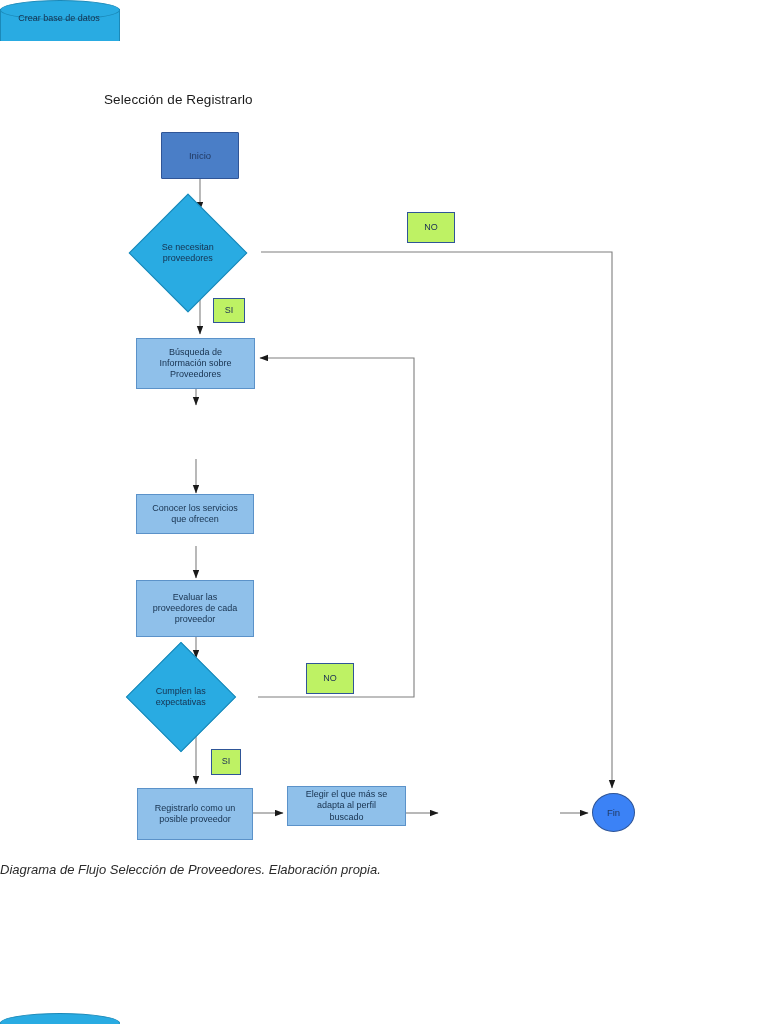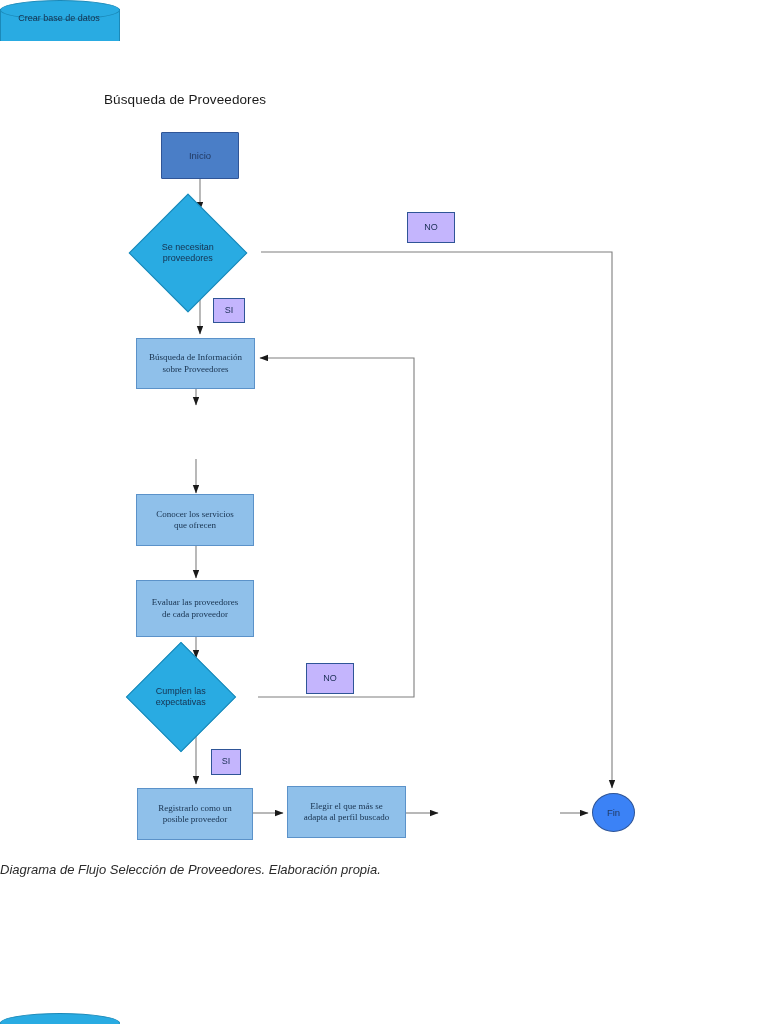--- a/index.html
+++ b/index.html
@@ -31,25 +31,25 @@
   .diamond{
     background:#29abe2;border:1.1px solid #1b89b8;
     font-size:9px;color:#15314f;
     transform:rotate(45deg);
   }
   .diamond > span{transform:rotate(-45deg);display:block;width:104px;}
 
   
   .process{
     background:#8fc0ea;border:1.1px solid #5b92c9;
-    font-size:9px;color:#17314e;padding:2px 12px;font-family:Liberation Serif, serif;
+    font-size:9px;color:#17314e;padding:2px 12px;
   }
   
   .chip{
-    background:#c4b5fd;border:1.4px solid #2f5597;
+    background:#bef264;border:1.4px solid #2f5597;
     font-size:9px;color:#1b2f55;
   }
   
   .cylinder{
     left:442px;top:787px;width:118px;height:46px;padding-left:32px;
   }
   .cyl-body{
     position:absolute;left:0;top:9px;width:118px;height:32px;
     background:#29abe2;border-left:1.1px solid #1b89b8;border-right:1.1px solid #1b89b8;
   }
@@ -65,21 +65,21 @@
     position:absolute;left:0;top:13px;width:118px;text-align:center;
     font-size:9px;color:#15314f;
   }
   svg.arrows{position:absolute;left:0;top:0;width:768px;height:1024px;pointer-events:none;}
 </style>
 </head>
 <body>
 
 <div id="canvas">
 
-  <div class="title">Búsqueda de Proveedores</div>
+  <div class="title">Selección de Registrarlo</div>
 
   <svg class="arrows" viewBox="0 0 768 1024">
     <defs>
       <marker id="ah" markerWidth="9" markerHeight="9" refX="7.5" refY="3" orient="auto" markerUnits="strokeWidth">
         <path d="M0,0 L8,3 L0,6 z" fill="#1a1a1a"></path>
       </marker>
     </defs>
     <g stroke="#7f7f7f" stroke-width="1.1" fill="none">
 
       <path d="M200,179 L200,210" marker-end="url(#ah)"></path>
@@ -122,21 +122,21 @@
 
   <div class="node chip" style="left:213px;top:298px;width:32px;height:25px;">
     <span>SI</span>
   </div>
 
   <div class="node process" style="left:136px;top:338px;width:119px;height:51px;">
     <span>Búsqueda de Información sobre Proveedores</span>
   </div>
 
 
-  <div class="node process" style="left:136px;top:494px;width:118px;height:52px;">
+  <div class="node process" style="left:136px;top:494px;width:118px;height:40px;">
     <span>Conocer los servicios que ofrecen</span>
   </div>
 
   <div class="node process" style="left:136px;top:580px;width:118px;height:57px;">
     <span>Evaluar las proveedores de cada proveedor</span>
   </div>
 
   <div class="node diamond" style="left:142px;top:658px;width:78px;height:78px;">
     <span>Cumplen las expectativas</span>
   </div>
@@ -146,21 +146,21 @@
   </div>
 
   <div class="node chip" style="left:211px;top:749px;width:30px;height:26px;">
     <span>SI</span>
   </div>
 
   <div class="node process" style="left:137px;top:788px;width:116px;height:52px;">
     <span>Registrarlo como un posible proveedor</span>
   </div>
 
-  <div class="node process" style="left:287px;top:786px;width:119px;height:52px;">
+  <div class="node process" style="left:287px;top:786px;width:119px;height:40px;">
     <span>Elegir el que más se adapta al perfil buscado</span>
   </div>
 
   <div class="cylinder">
     <div class="cyl-bottom"></div>
     <div class="cyl-body"></div>
     <div class="cyl-top"></div>
     <div class="cyl-label">Crear base de datos</div>
   </div>
 

